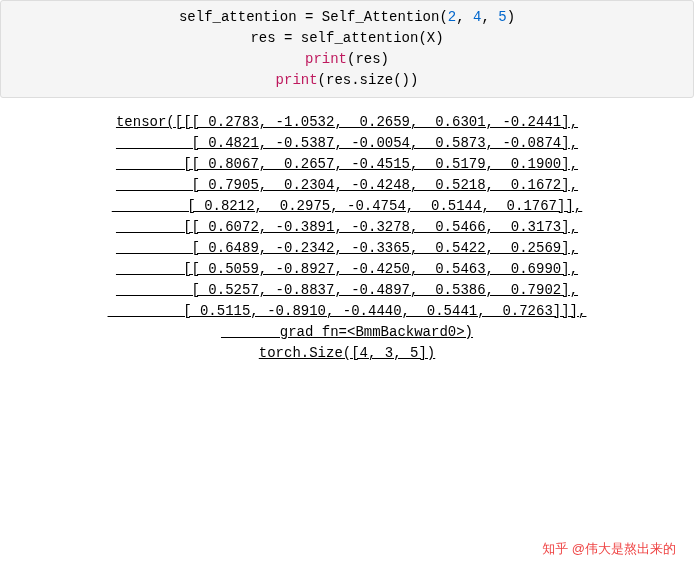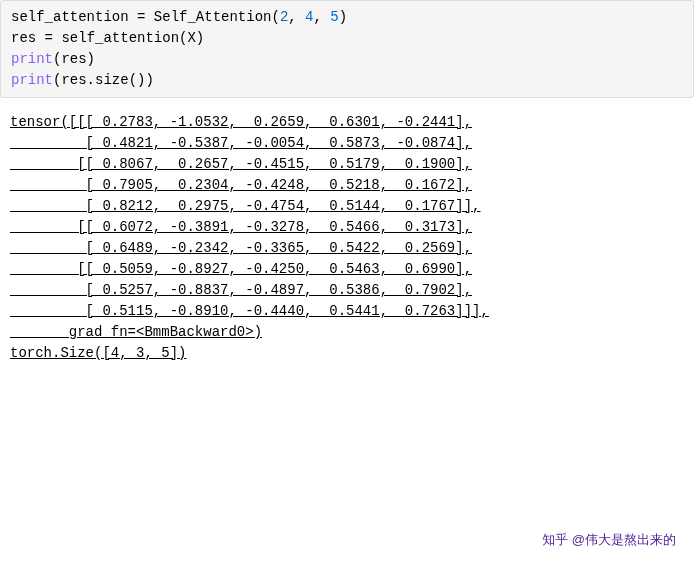--- a/index.html
+++ b/index.html
@@ -1,18 +1,19 @@
 <!DOCTYPE html>
 <html><head>
   <meta charset="utf-8">
   <style>
     * {
       margin: 0;
       padding: 0;
       box-sizing: border-box;
+      text-align: center;
     }
     body {
       font-family: "Courier New", Consolas, monospace;
       font-size: 14px;
       line-height: 1.5;
       width: 694px;
       background: #fff;
     }
     .code-block {
       background: #f5f5f5;
@@ -24,28 +25,28 @@
     .code-line {
       white-space: pre;
     }
     .output-block {
       padding: 6px 10px;
       text-decoration: underline;
     }
     .output-line {
       white-space: pre;
     }
-    .kw-green { color: #8b5cf6; }
+    .kw-green { color: #be185d; }
     .kw-black { color: #000; }
     .num-blue { color: #0066cc; }
     .watermark {
       position: fixed;
-      bottom: 23px;
+      bottom: 14px;
       right: 18px;
-      color: #4c1d95;
+      color: #ef4444;
       font-size: 13px;
       font-family: sans-serif;
     }
   </style>
 </head>
 <body>
 
 <div class="code-block">
   <div class="code-line"><span class="kw-black">self_attention </span><span class="kw-black">= </span><span class="kw-black">Self_Attention(</span><span class="num-blue">2</span><span class="kw-black">, </span><span class="num-blue">4</span><span class="kw-black">, </span><span class="num-blue">5</span><span class="kw-black">)</span></div>
   <div class="code-line"><span class="kw-black">res </span><span class="kw-black">= </span><span class="kw-black">self_attention(X)</span></div>

